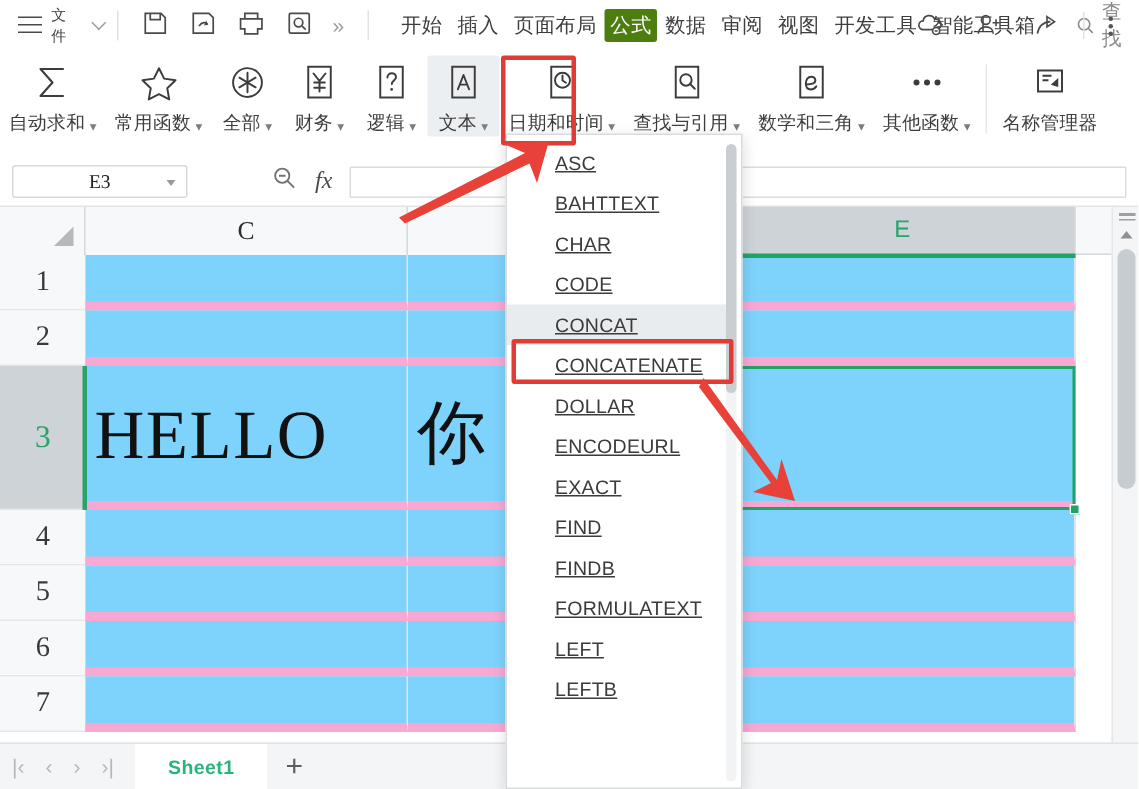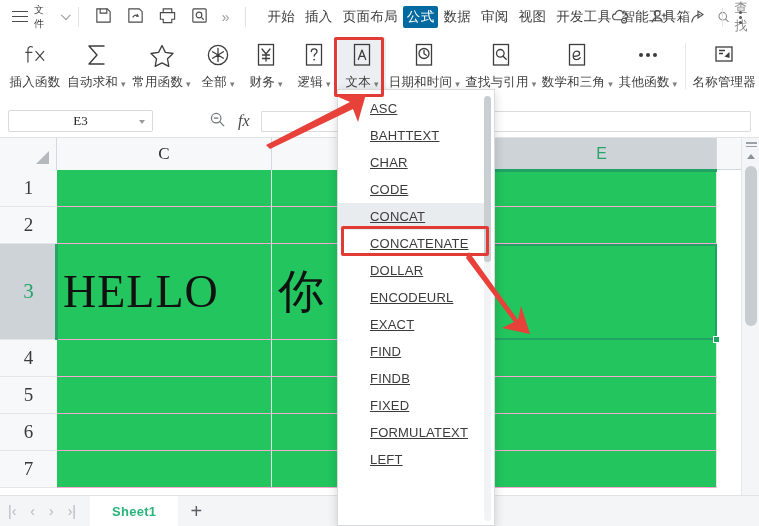--- a/index.html
+++ b/index.html
@@ -46,21 +46,21 @@
   .qicon svg { display:block; }
   .chev-more { font-size: 14px; color: #9b9b9b; margin: 0 6px; }
   .ribbon-tabs {
     display: flex; align-items: center; margin-left: 6px; gap: 0px;
   }
   .rtab {
     font-size: 13.5px; color: #3d3d3d; padding: 2px 5px; white-space: nowrap;
     letter-spacing: .3px;
   }
   .rtab.active {
-    background: #0369a1; color: #fff; border-radius: 2px; padding: 2px 4px;
+    background: #4d7c0f; color: #fff; border-radius: 2px; padding: 2px 4px;
   }
   .find-box {
     display: flex; align-items: center; margin-left: 22px; color: #8a8a8a; font-size: 13px;
   }
   .find-box .fl { margin-left: 4px; }
   .right-icons {
     position: absolute; right: 8px; top: 0; height: 34px;
     display: flex; align-items: center; gap: 0px;
   }
   .right-icons .qicon { margin: 0 9px; }
@@ -94,21 +94,21 @@
   .dots3 { display:flex; gap:3px; align-items:center; }
   .dots3 b { width:4px; height:4px; border-radius:50%; background:#3c3c3c; display:block; }
 
   
   .fbar {
     position: absolute; left: 0; top: 105px; width: 759px; height: 33px;
     background: #fff; display: flex; align-items: center;
     border-bottom: 1px solid #e3e3e3;
   }
   .namebox {
-    margin-left: 8px; width: 145px; height: 22px;
+    margin-left: 8px; width: 117px; height: 22px;
     border: 1px solid #d9d9d9; border-radius: 2px; background: #fff;
     display: flex; align-items: center; justify-content: center; position: relative;
     font-family: "Liberation Serif", serif; font-size: 13px; color: #222;
   }
   .namebox .nb-caret {
     position: absolute; right: 7px; top: 9px;
     width: 0; height: 0; border-left: 3.5px solid transparent; border-right: 3.5px solid transparent;
     border-top: 4px solid #9a9a9a;
   }
   .zoomglass { margin-left: 56px; color: #6f7479; }
@@ -152,22 +152,22 @@
     width: 57px; text-align: center;
     font-size: 19px; color: #3a3a3a; font-family: "Liberation Serif", serif;
     border-bottom: 1px solid #e4e6e8; background: #f7f8f9;
     display: flex; align-items: center; justify-content: center;
   }
   .rh.sel { background: #ced3d8; color: #2aa36b; }
 
   .cells { position: absolute; left: 57px; top: 32px; width: 702px; }
   .crow { display: flex; }
   .cell {
-    border-right: 1px solid #e4e6e8; border-bottom: 1px solid #f9a8d4;
-    background: #22c55e; display: flex; align-items: center;
+    border-right: 1px solid #e4e6e8; border-bottom: 6px solid #f9a8d4;
+    background: #7dd3fc; display: flex; align-items: center;
     overflow: hidden; white-space: nowrap;
   }
   .cell.big {
     font-family: "Liberation Serif", serif; font-size: 46px; color: #111;
     padding-left: 6px; letter-spacing: 1px;
   }
   .selrow-left {
     position: absolute; width: 2.5px; background: #2aa36b;
   }
 
@@ -345,32 +345,20 @@
       <div class="kebab">
           <i></i>
           <i></i>
           <i></i>
         </div>
     </div>
   </div>
 
   <div class="ribbon">
 
-    <div class="rbtn" style="margin-left:6px;">
-      <div class="ic">
-        <svg width="30" height="26" viewBox="0 0 34 28" fill="none" stroke="#3c3c3c" stroke-width="1.3">
-          <path d="M14 5c-2.6-1.6-5 .2-5 3v14" stroke-linecap="round"></path>
-            <path d="M6 11h8"></path>
-          <path d="M18 10l9 10M27 10l-9 10" stroke-linecap="round"></path>
-        </svg>
-      </div>
-      <div class="lb">
-          <span>插入函数</span>
-        </div>
-    </div>
 
     <div class="rbtn">
       <div class="ic">
         <svg width="28" height="26" viewBox="0 0 28 26" fill="none" stroke="#3c3c3c" stroke-width="1.4" stroke-linejoin="round" stroke-linecap="round">
           <path d="M21 4H6l8 9-8 9h15"></path>
         </svg>
       </div>
       <div class="lb">
           <span>自动求和</span>
           <span class="dd">▾</span>
@@ -623,23 +611,23 @@
       <div class="dd-item">BAHTTEXT</div>
       <div class="dd-item">CHAR</div>
       <div class="dd-item">CODE</div>
       <div class="dd-item hl">CONCAT</div>
       <div class="dd-item">CONCATENATE</div>
       <div class="dd-item">DOLLAR</div>
       <div class="dd-item">ENCODEURL</div>
       <div class="dd-item">EXACT</div>
       <div class="dd-item">FIND</div>
       <div class="dd-item">FINDB</div>
-      <div class="dd-item">FIXED</div>
       <div class="dd-item">FORMULATEXT</div>
       <div class="dd-item">LEFT</div>
+      <div class="dd-item">LEFTB</div>
     </div>
     <div class="dd-scroll">
       <div class="dthumb"></div>
     </div>
   </div>
 
   <div class="redbox" style="left:334px; top:37px; width:50px; height:60px;"></div>
   <div class="redbox" style="left:341px; top:226px; width:148px; height:30px;"></div>
 
   <svg class="arrow" style="left:258px; top:92px;" width="115" height="58" viewBox="0 0 115 58">

